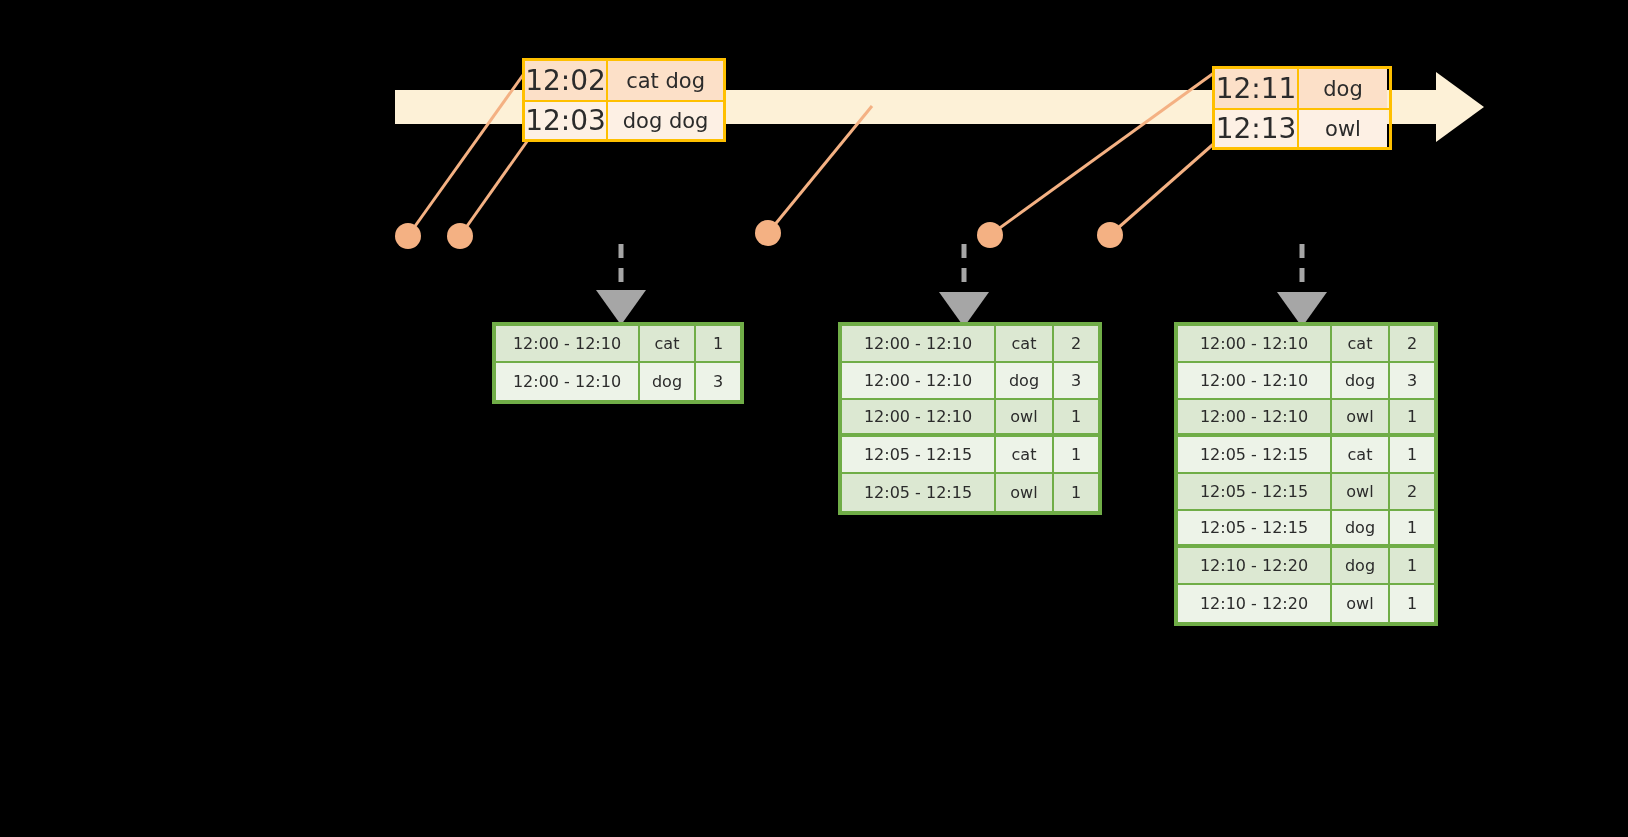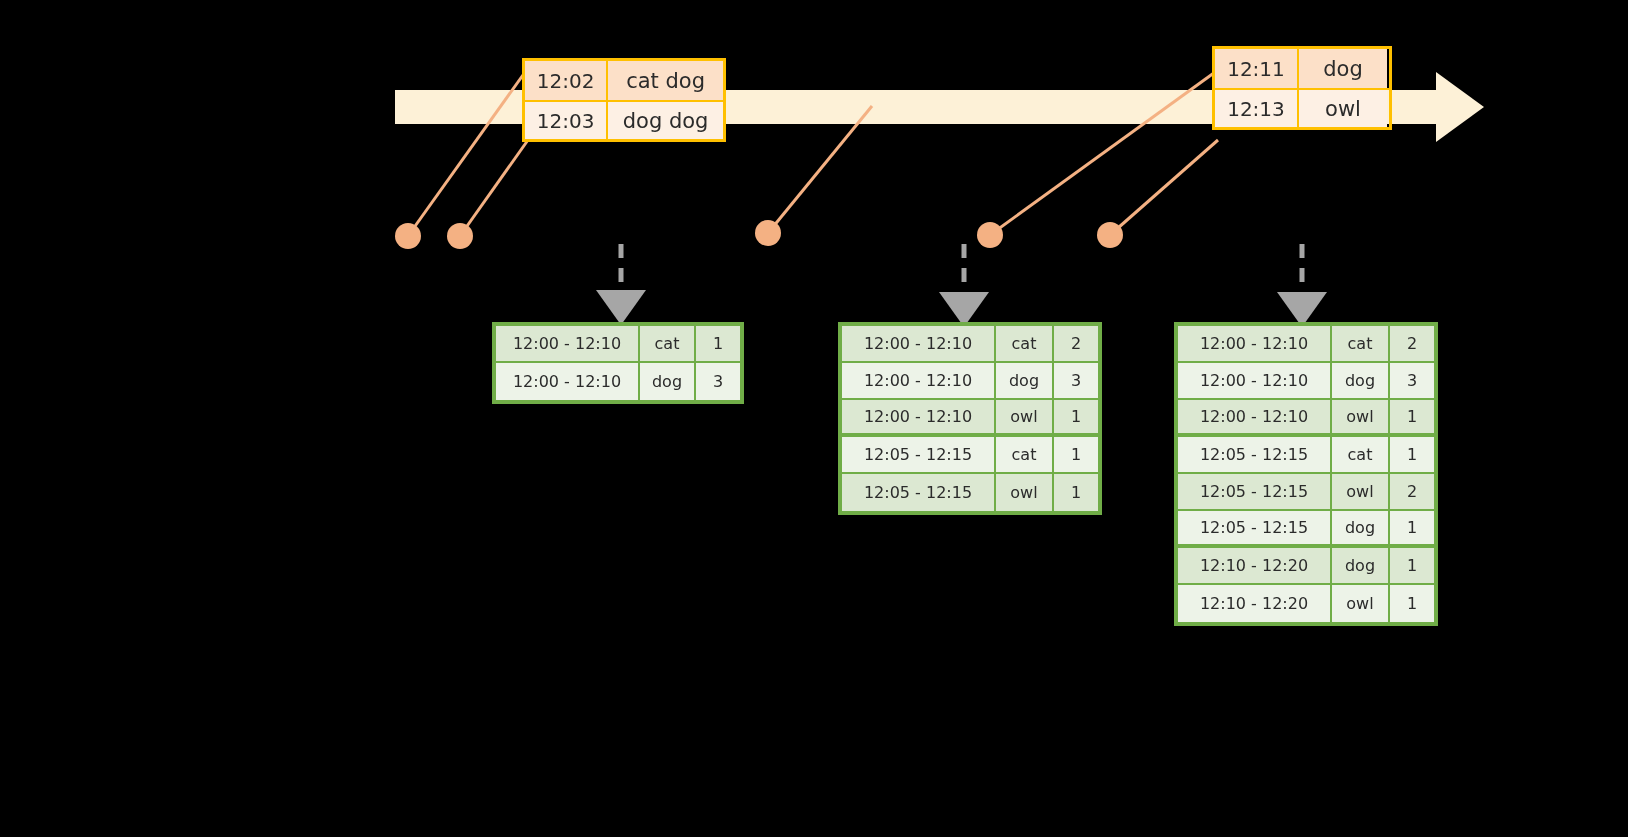--- a/index.html
+++ b/index.html
@@ -45,21 +45,21 @@
   }
   .event-row.shade-light .cell-time,
   .event-row.shade-light .cell-words {
     background: #FDF0E4;
   }
   .cell-time {
     width: 84px;
     display: flex;
     align-items: center;
     justify-content: center;
-    font-size: 20px;
+    font-size: 28px;
     color: #2b2b2b;
     border-right: 2px solid #FFC000;
     box-sizing: border-box;
   }
   .cell-words {
     width: 116px;
     display: flex;
     align-items: center;
     justify-content: center;
     font-size: 21px;
@@ -147,21 +147,21 @@
       <div class="cell-time">12:02</div>
       <div class="cell-words">cat dog</div>
     </div>
     <div class="event-row shade-light">
       <div class="cell-time">12:03</div>
       <div class="cell-words">dog dog</div>
     </div>
   </div>
 
 
-  <div class="event-group" style="left:1212px; top:46px; width:180px;">
+  <div class="event-group" style="left:1212px; top:66px; width:180px;">
     <div class="event-row shade-dark">
       <div class="cell-time">12:11</div>
       <div class="cell-words" style="width:88px;">dog</div>
     </div>
     <div class="event-row shade-light">
       <div class="cell-time">12:13</div>
       <div class="cell-words" style="width:88px;">owl</div>
     </div>
   </div>
 

